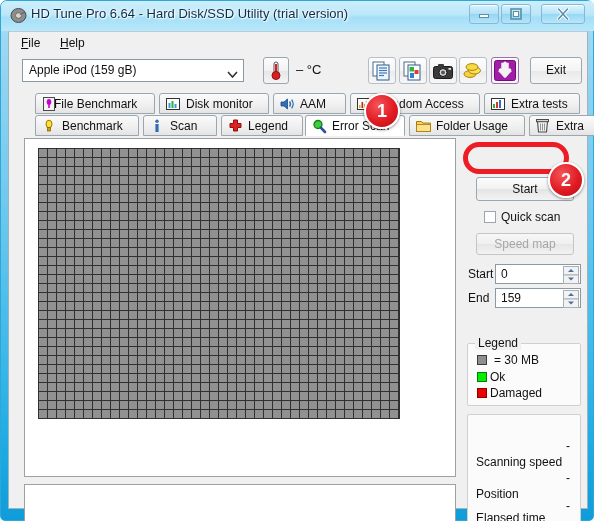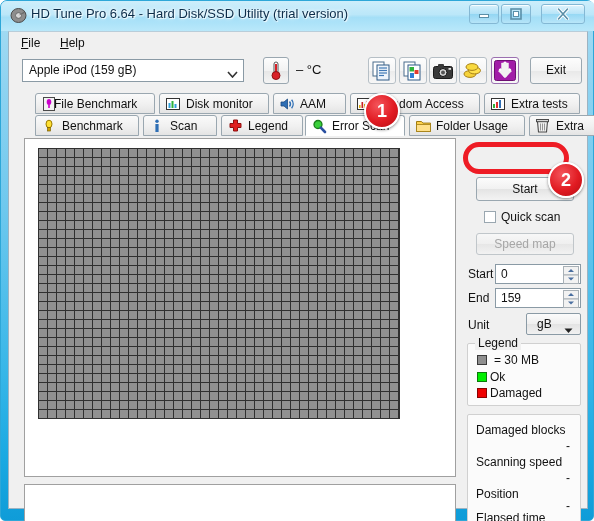--- a/index.html
+++ b/index.html
@@ -501,50 +501,38 @@
             <svg width="16" height="18" viewBox="0 0 16 18">
               <rect x="0.5" y="0.5" width="15" height="8.5" fill="#f2f2f2" stroke="#a8b0b6" stroke-width="1"></rect>
               <rect x="0.5" y="9" width="15" height="8.5" fill="#f2f2f2" stroke="#a8b0b6" stroke-width="1"></rect>
               <path d="M5 6 L8 3 L11 6 Z" fill="#4a6fa0"></path>
               <path d="M5 11.5 L8 14.5 L11 11.5 Z" fill="#4a6fa0"></path>
             </svg>
           </span>
         </div>
       </div>
 
-      <div class="field-row" id="row-unit">
-        <span class="field-label">Unit</span>
-        <div id="unit-select">
-          <span class="uval">gB</span>
-          <span id="unit-arrow">
-            <svg width="9" height="6" viewBox="0 0 9 6">
-                <path d="M0.5 0.5 L4.5 5 L8.5 0.5 Z" fill="#222"></path>
-              </svg>
-          </span>
-        </div>
-      </div>
 
       <div class="group" id="legend-group">
         <span id="legend-title">Legend</span>
         <div class="legend-row" id="lr1">
           <span class="legend-sw" style="background:#8f8f8f;border:1px solid #3a3a3a;"></span>
           <span class="legend-tx" style="left:17px;">= 30 MB</span>
         </div>
         <div class="legend-row" id="lr2">
           <span class="legend-sw" style="background:#00ee00;border:1px solid #0a7a0a;"></span>
           <span class="legend-tx" style="left:13px;">Ok</span>
         </div>
         <div class="legend-row" id="lr3">
           <span class="legend-sw" style="background:#ee0000;border:1px solid #8a0000;"></span>
           <span class="legend-tx" style="left:13px;">Damaged</span>
         </div>
       </div>
 
       <div class="group" id="stats-group">
-        <span class="stat-name" style="top:8px;">Damaged blocks</span>
         <span class="stat-val" style="top:24px;">-</span>
         <span class="stat-name" style="top:40px;">Scanning speed</span>
         <span class="stat-val" style="top:56px;">-</span>
         <span class="stat-name" style="top:72px;">Position</span>
         <span class="stat-val" style="top:84px;">-</span>
         <span class="stat-name" style="top:96px;">Elapsed time</span>
 
       </div>
     </div>
   </div>

